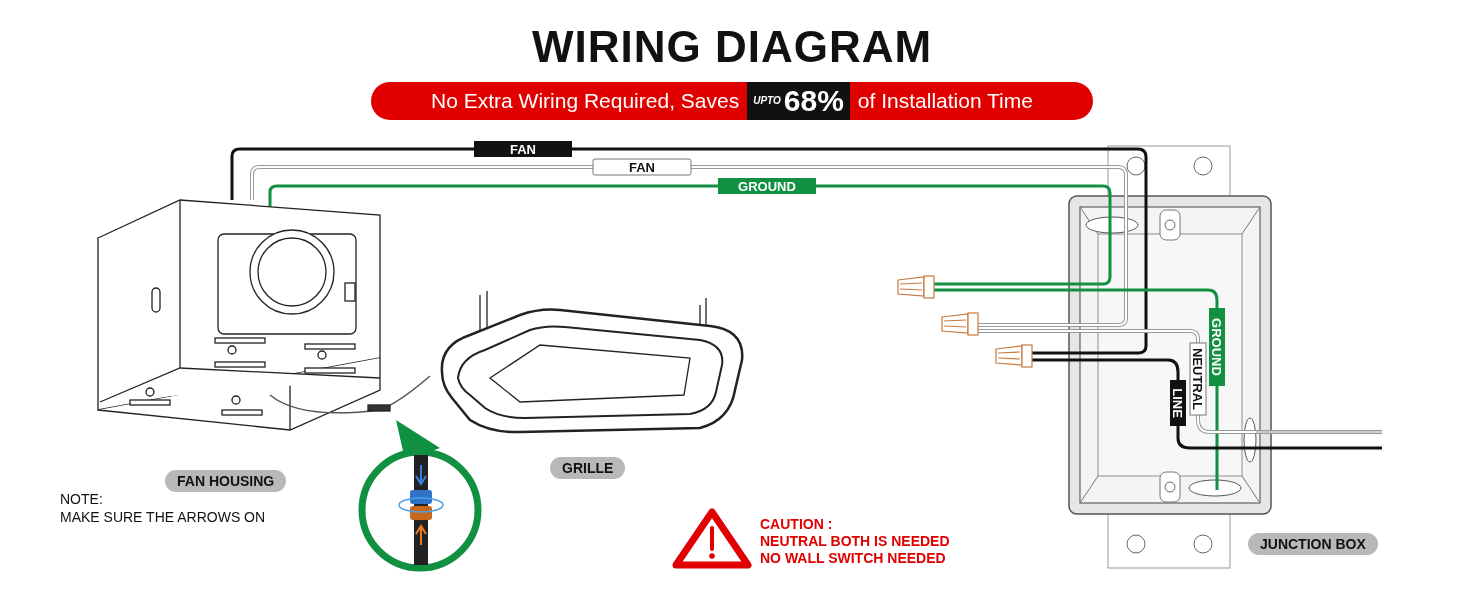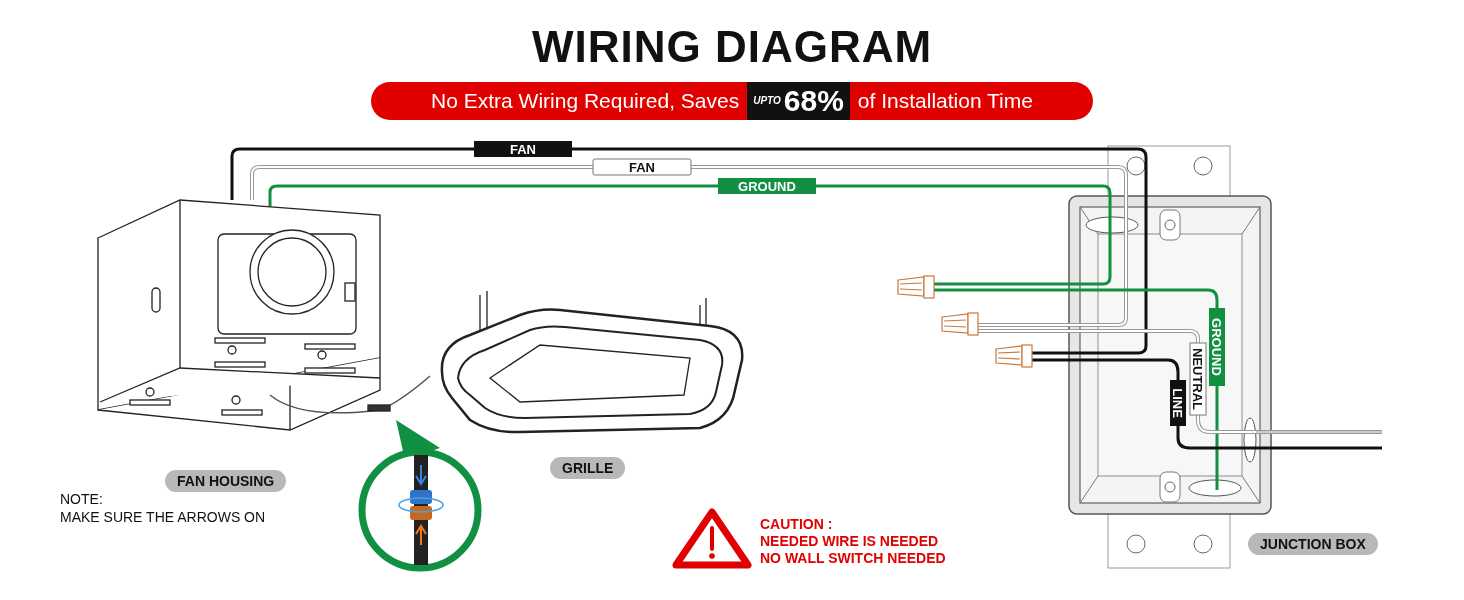--- a/index.html
+++ b/index.html
@@ -161,15 +161,15 @@
 <div class="pill" style="left:550px;top:457px;">GRILLE</div>
 <div class="pill" style="left:1248px;top:533px;">JUNCTION BOX</div>
 
 <div class="note">
   <div>NOTE:</div>
   <div>MAKE SURE THE ARROWS ON</div>
 </div>
 
 <div class="caution">
   <div>CAUTION :</div>
-  <div>NEEDED WIRE IS NEEDED</div>
+  <div>NEUTRAL BOTH IS NEEDED</div>
   <div>NO WALL SWITCH NEEDED</div>
 </div>
 
 </body></html>

